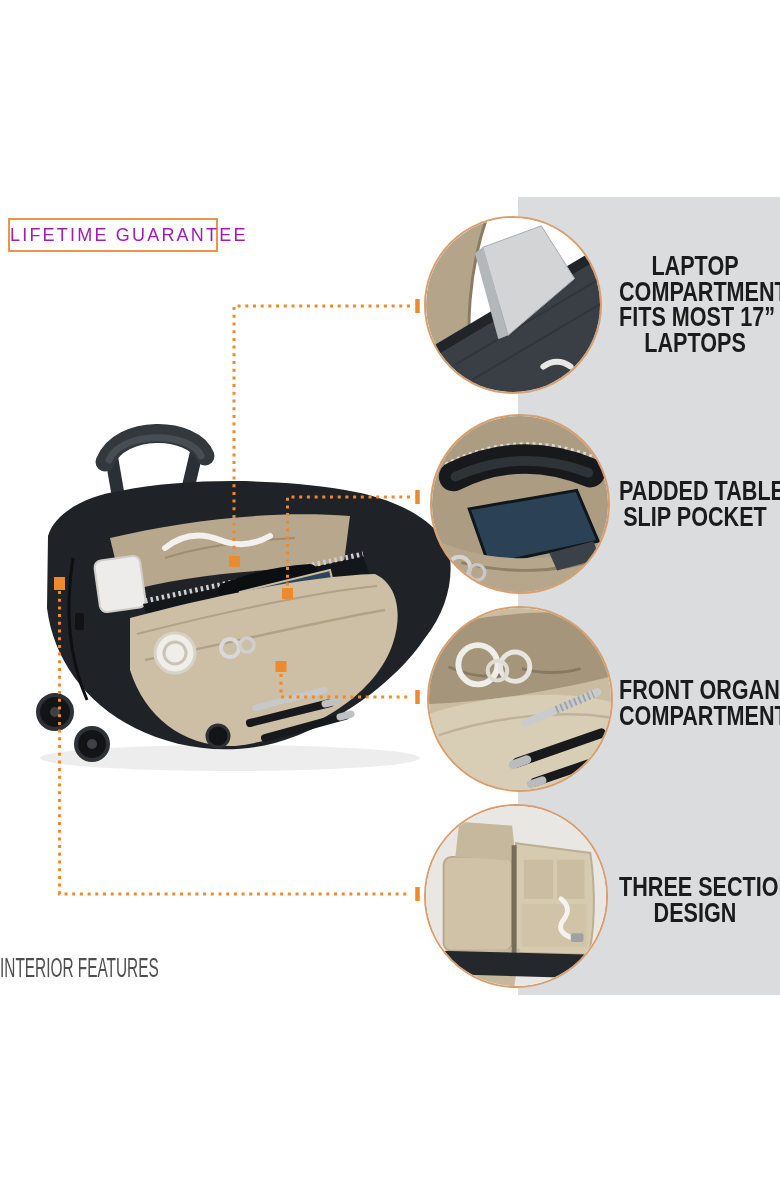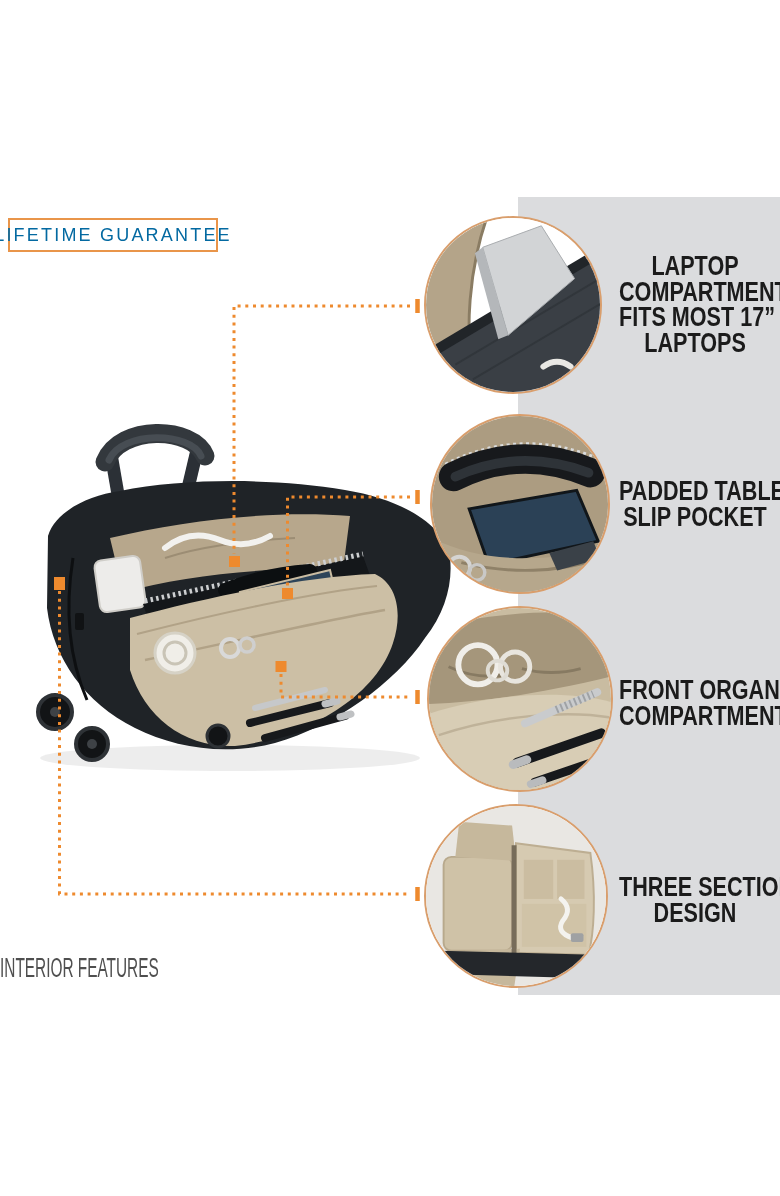--- a/index.html
+++ b/index.html
@@ -1,21 +1,21 @@
 <!DOCTYPE html>
 <html><head>
 <meta charset="utf-8">
 <style>
   html,body{margin:0;padding:0;background:#ffffff;}
   .stage{position:relative;width:780px;height:1196px;background:#ffffff;overflow:hidden;
          font-family:"Liberation Sans", sans-serif;}
   .gray-band{position:absolute;left:518px;top:197px;width:262px;height:798px;background:#dbdcde;}
   
   .badge{position:absolute;left:8px;top:218px;width:206px;height:30px;border:2px solid #e9954a;
-         display:flex;align-items:center;justify-content:center;color:#0369a1;
+         display:flex;align-items:center;color:#a21caf;
          font-size:18px;letter-spacing:2.2px;white-space:nowrap;}
   
   .circle{position:absolute;border-radius:50%;border:2px solid #d99e6c;overflow:hidden;
           background:#ffffff;box-sizing:border-box;}
   .circle svg{display:block;width:100%;height:100%;}
   
   .feature-label{position:absolute;left:600px;width:190px;text-align:center;color:#1b1b1b;
                  font-weight:bold;font-size:27px;line-height:25.5px;transform:scaleX(0.8);
                  transform-origin:50% 50%;white-space:nowrap;}
   .feature-label span{display:block;}

